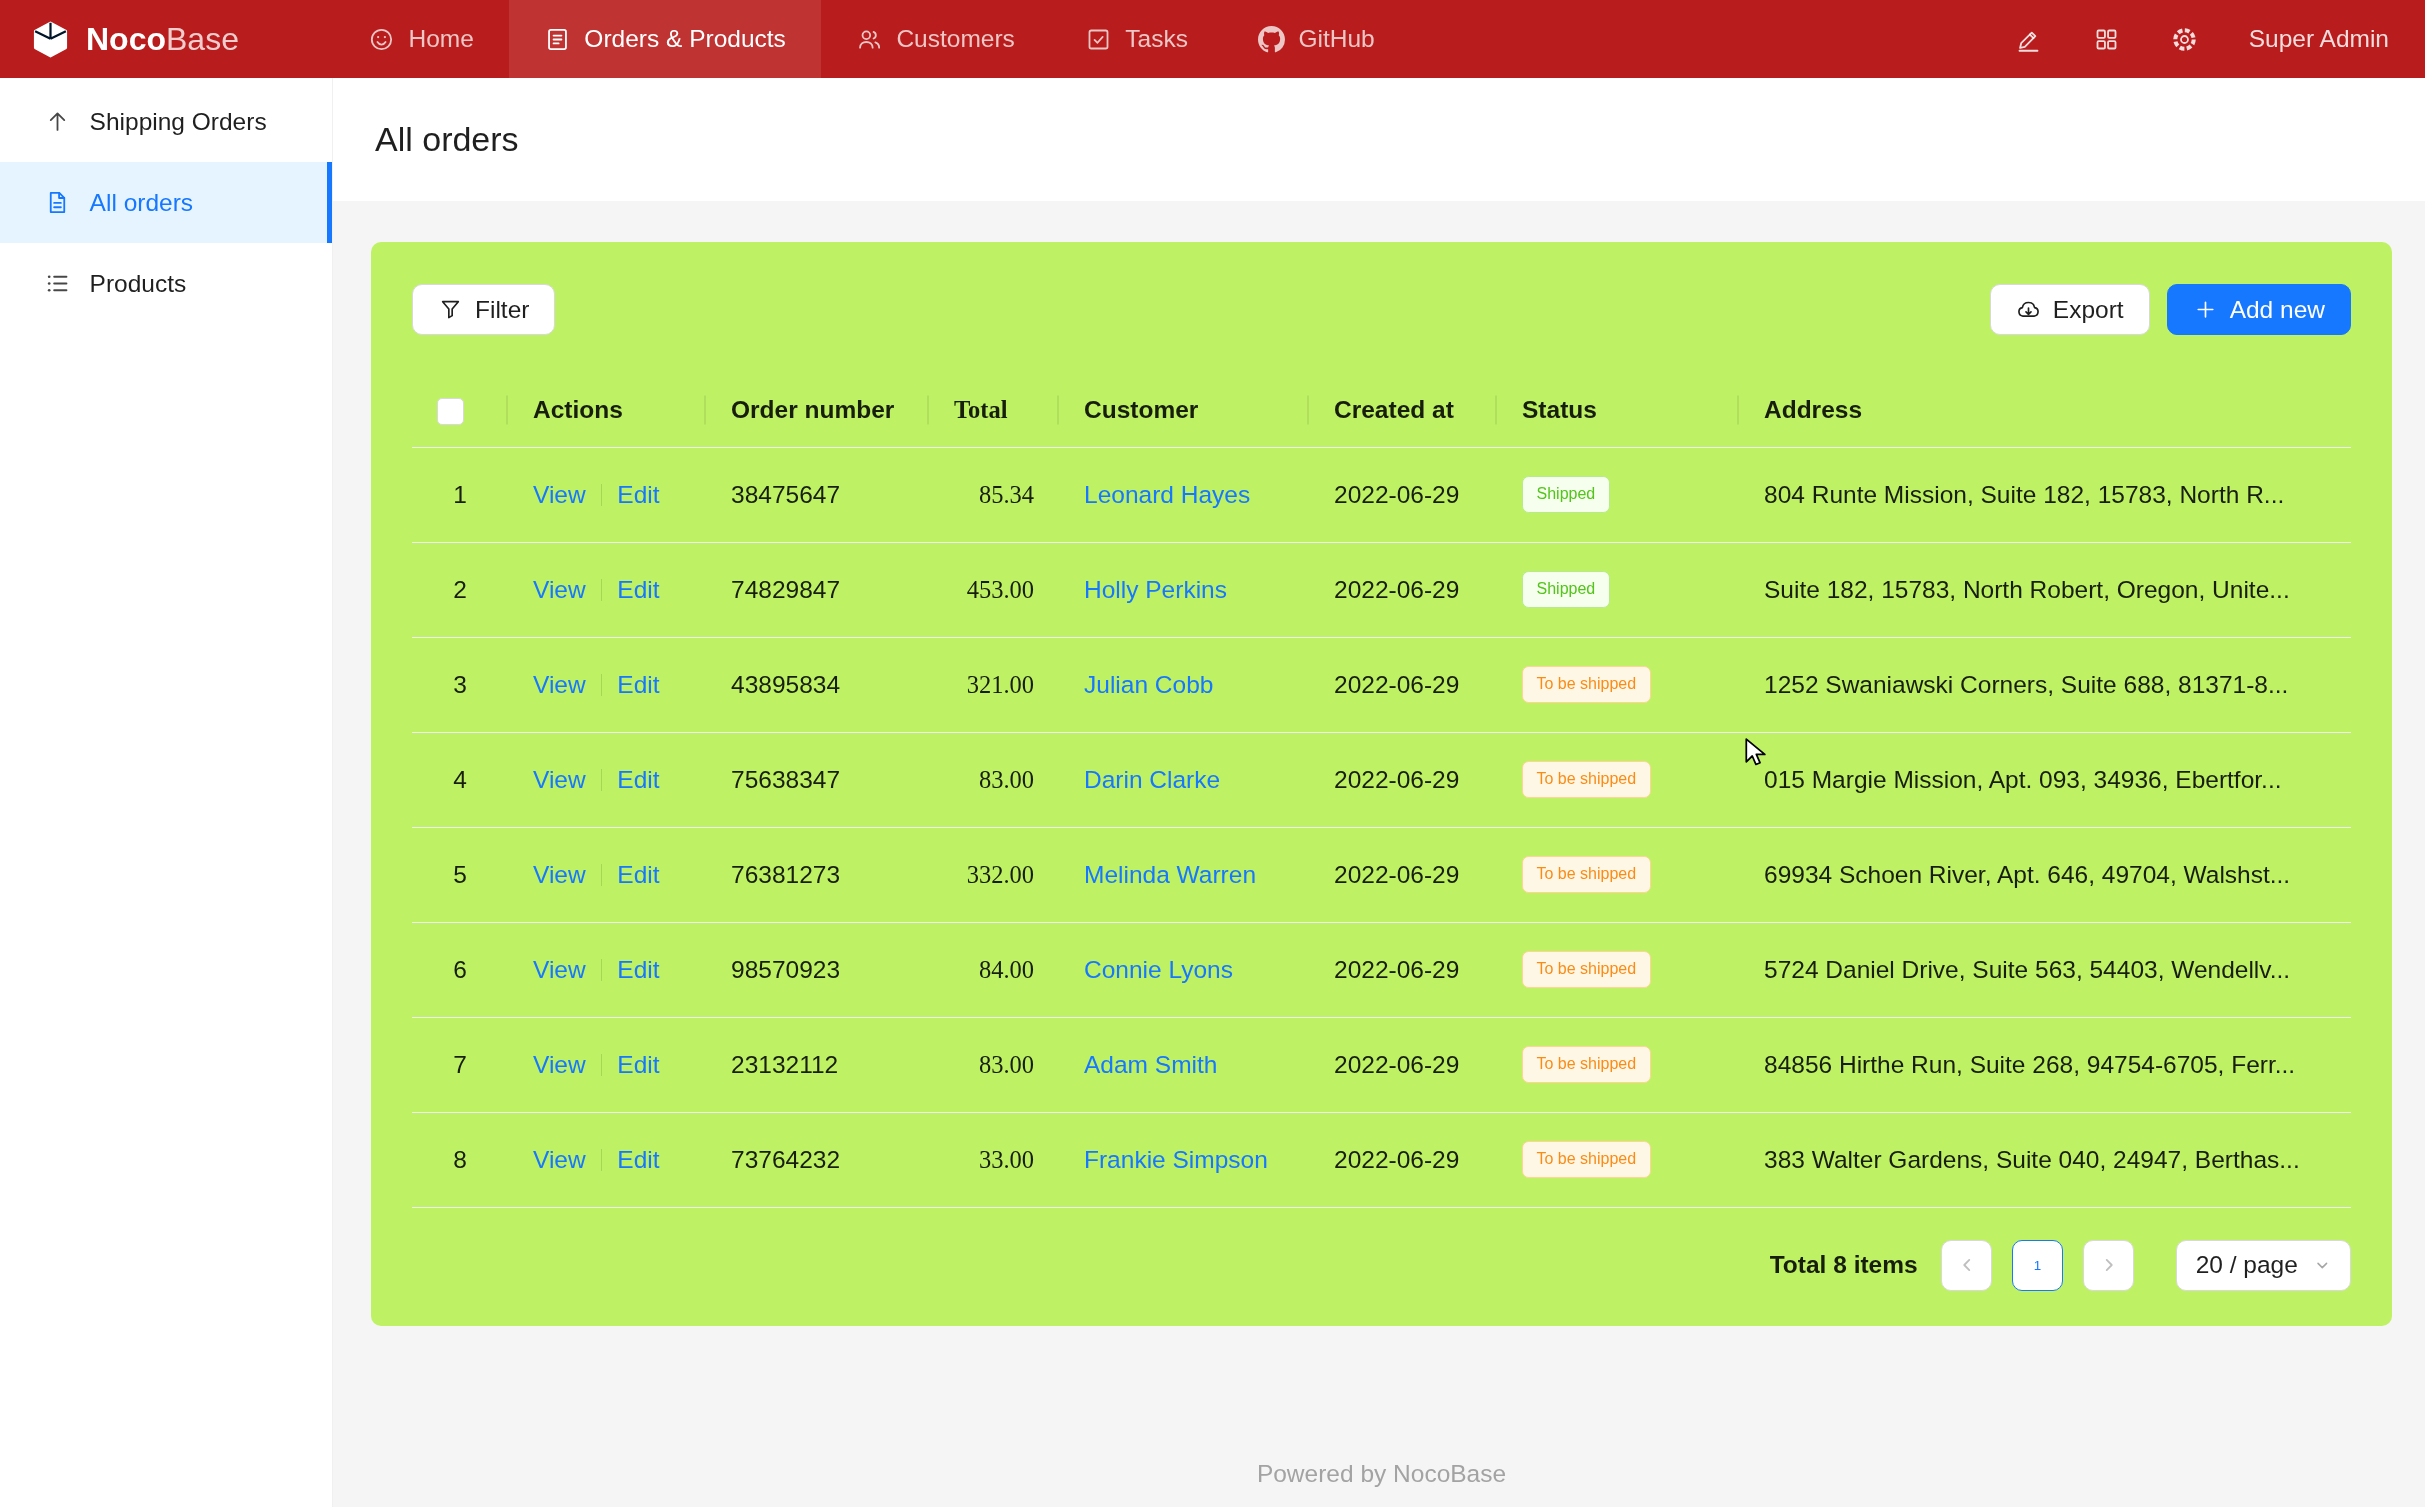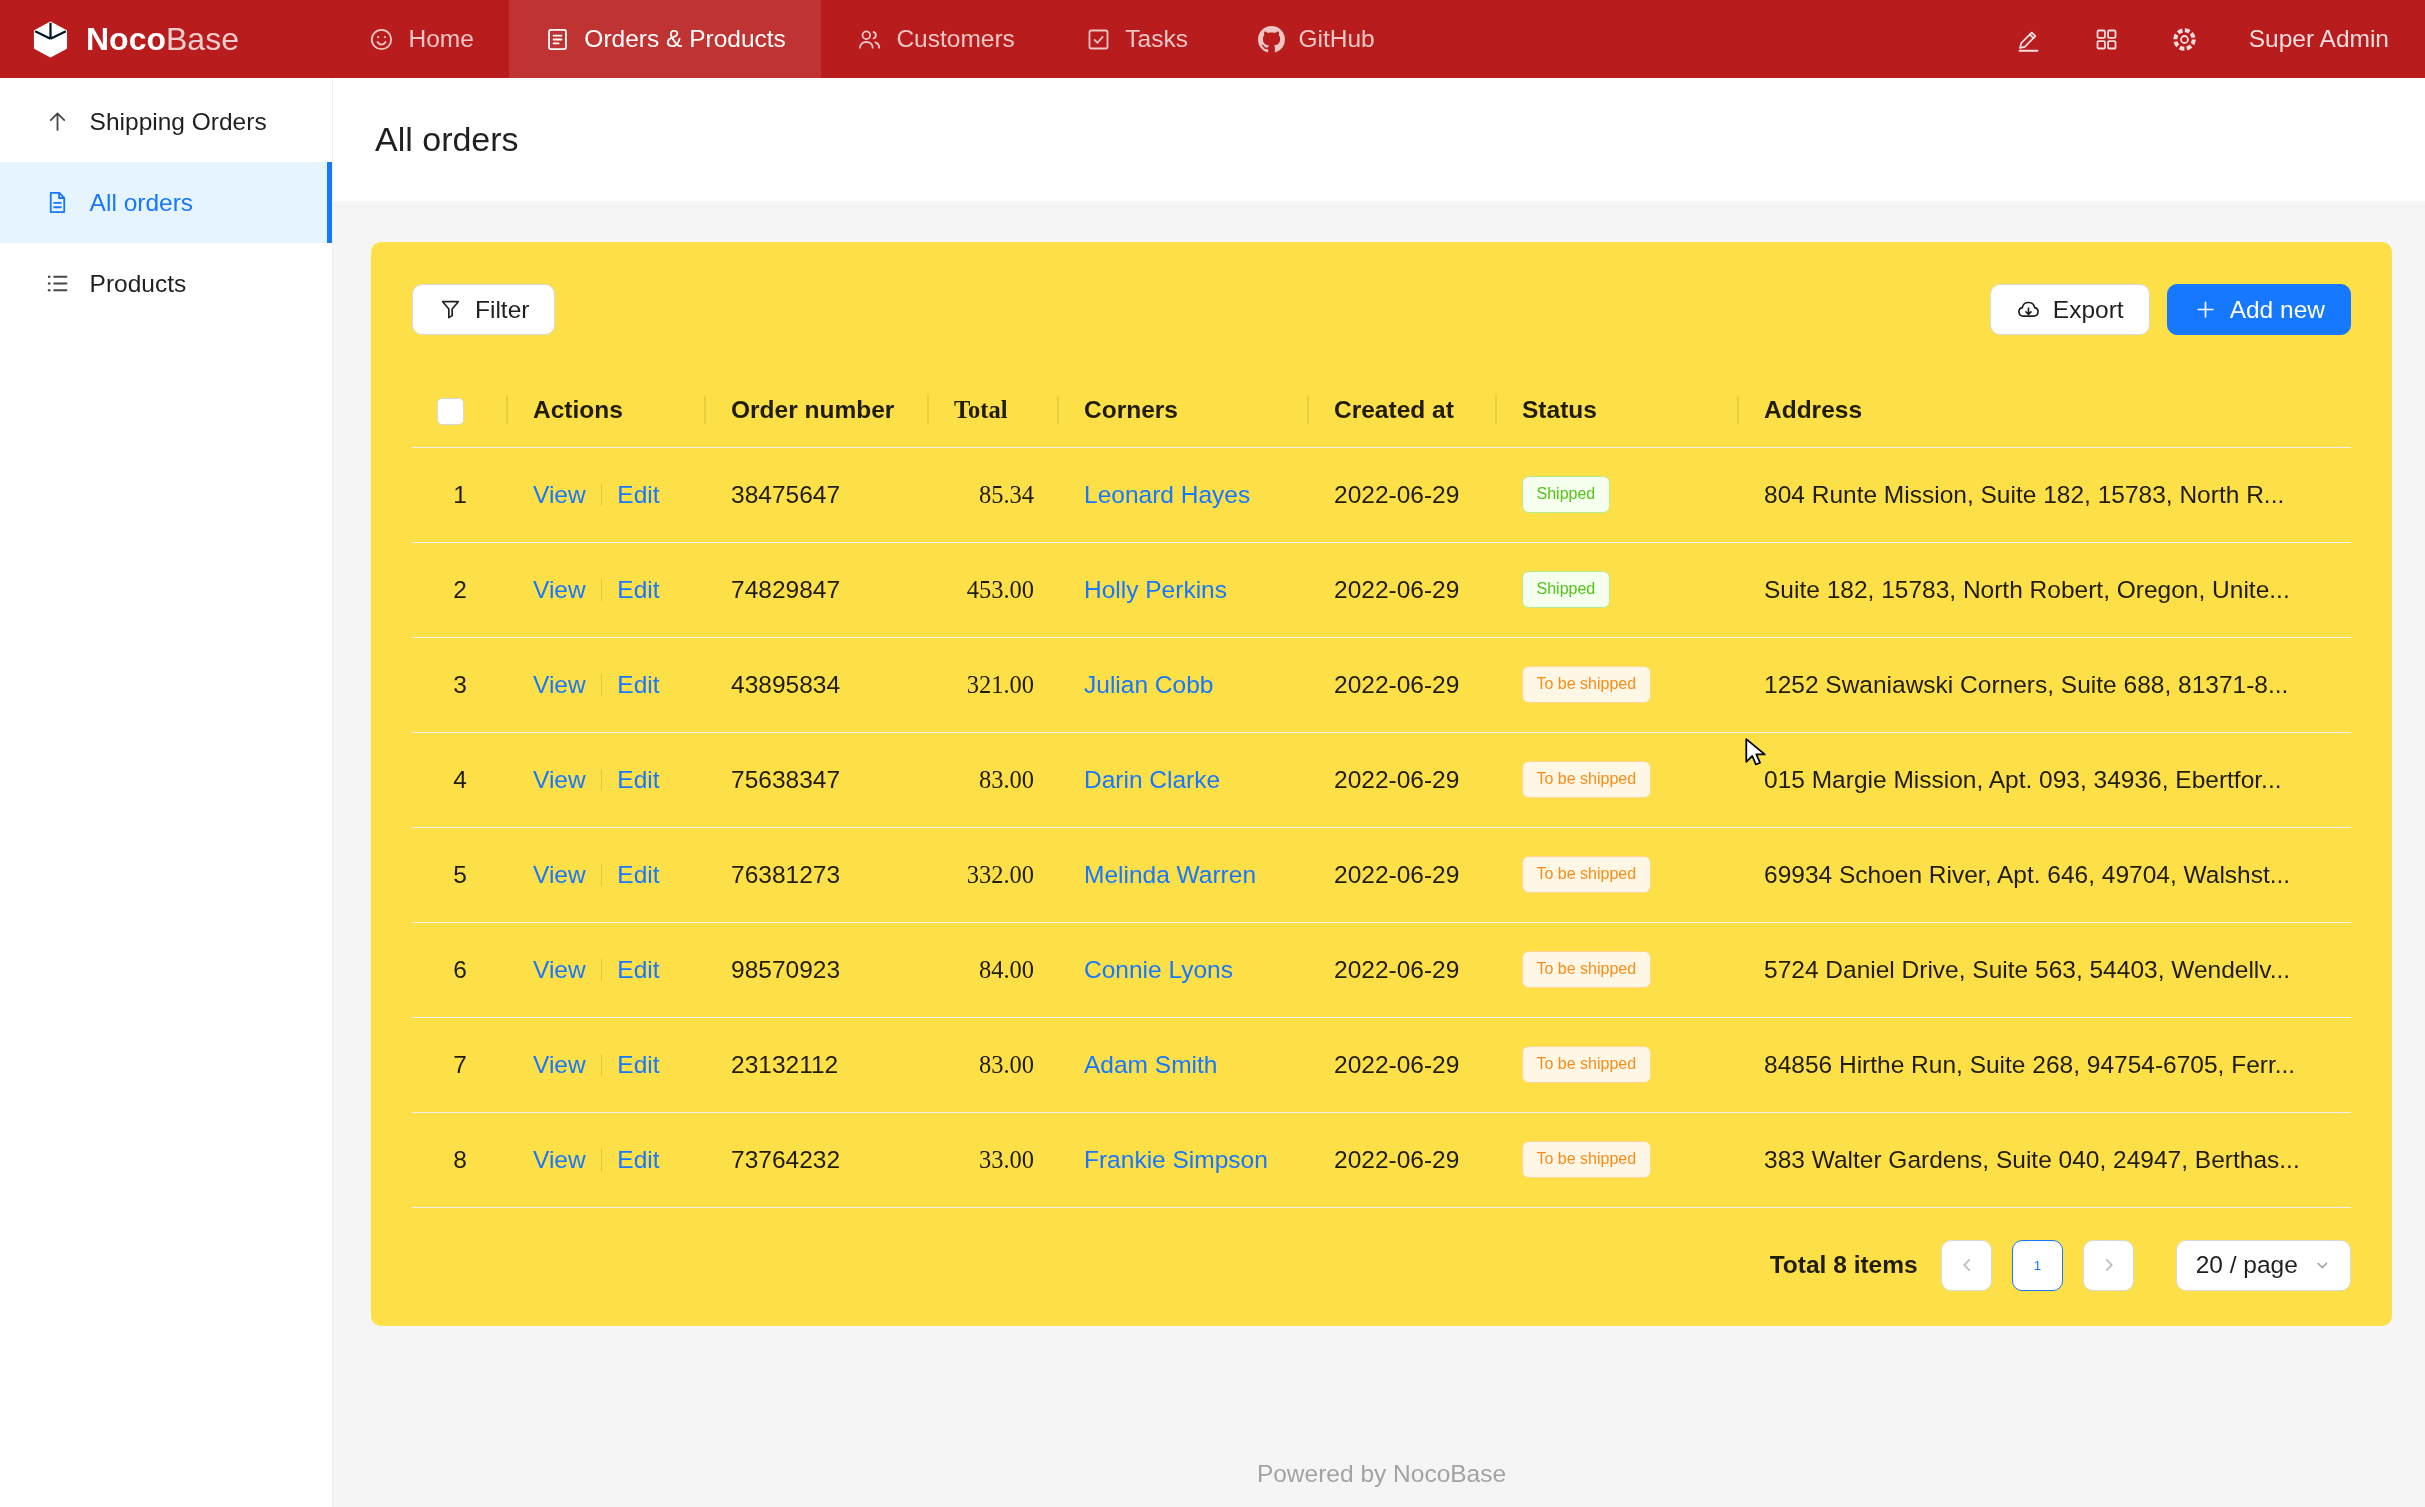--- a/index.html
+++ b/index.html
@@ -44,21 +44,21 @@
     bottom:0; width:5px; background:#1677ff; }
 
   
   .main { margin-left:333px; padding-top:78px; height:1508px; }
   .page-header { height:123px; background:#fff; display:flex;
     align-items:center; padding-left:42px; }
   .page-title { font-size:34px; font-weight:500; }
   .content { height:1307px; background:#f5f5f5; padding:41px 34px 0 38px;
     display:flex; flex-direction:column; }
 
-  .card { background:#fde047; border-radius:10px; padding:42px 41px 35px; }
+  .card { background:#bef264; border-radius:10px; padding:42px 41px 35px; }
 
   
   .toolbar { display:flex; align-items:center; margin-bottom:39px; }
   .btn { height:51px; display:inline-flex; align-items:center; gap:12px;
     padding:0 25px; border:1.7px solid #d9d9d9; border-radius:10px;
     background:#fff; font-size:24.5px; color:rgba(0,0,0,0.88); cursor:pointer;
     white-space:nowrap; }
   .btn .icon svg { width:25px; height:25px; }
   .btn-primary { background:#1677ff; border-color:#1677ff; color:#fff; }
   .toolbar-right { margin-left:auto; display:flex; gap:17px; }
@@ -278,21 +278,21 @@
             <col style="width:188px">
             <col style="width:242px">
             <col>
         </colgroup>
         <thead>
           <tr>
             <th class="th-select"><span class="checkbox"></span></th>
             <th>Actions</th>
             <th>Order number</th>
             <th class="th-total">Total</th>
-            <th>Corners</th>
+            <th>Customer</th>
             <th>Created at</th>
             <th>Status</th>
             <th>Address</th>
           </tr>
         </thead>
         <tbody>
   <tr class="trow">
     <td class="cell-index"><span>1</span></td>
     <td class="cell-actions">
       <a class="link">View</a><span class="act-divider"></span><a class="link">Edit</a>

